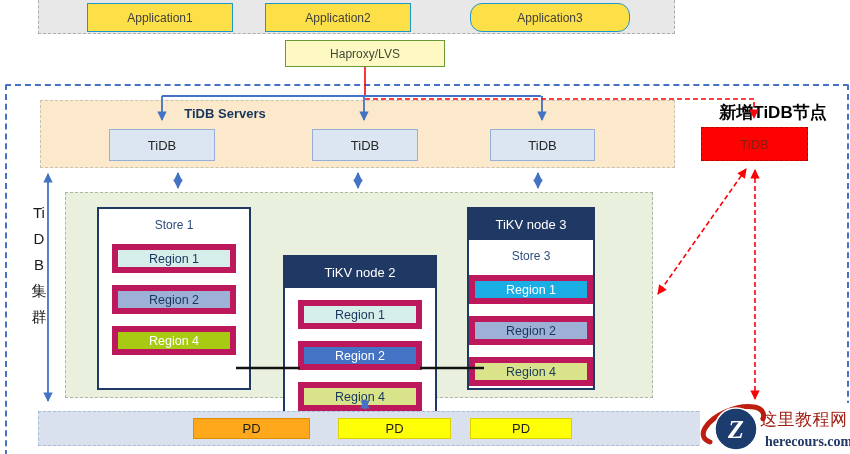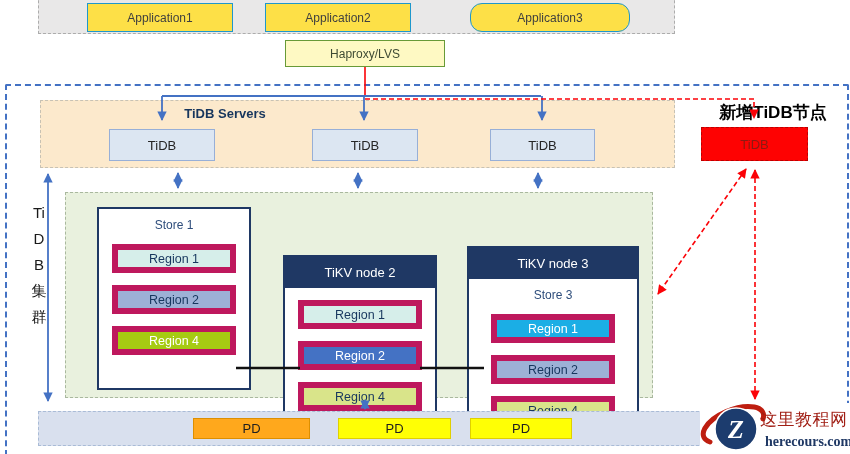--- a/index.html
+++ b/index.html
@@ -32,21 +32,21 @@
   .tb1{left:109px;width:106px;} .tb2{left:312px;width:106px;} .tb3{left:490px;width:105px;}
 
   
   .new-caption{left:697px;top:101px;width:152px;text-align:center;color:#000;font-size:17px;font-weight:bold;}
   .new-tidb{left:701px;top:127px;width:107px;height:34px;background:#FE0202;border:1px dashed #BB0000;
     color:#8C1A12;font-size:13px;display:flex;align-items:center;justify-content:center;}
 
   
   .tikv-band{left:65px;top:192px;width:588px;height:206px;background:#E9F1DE;border:1px dashed #A9B89E;}
   .tikv-node{top:207px;height:183px;background:#fff;border:2px solid #1F3864;}
-  .n1{left:97px;width:154px;} .n2{left:283px;width:154px;margin-top:48px;} .n3{left:467px;width:172px;margin-top:39px;}
+  .n1{left:97px;width:154px;} .n2{left:283px;width:154px;margin-top:48px;} .n3{left:467px;width:128px;}
   .tikv-head{height:31px;background:#1F3864;color:#fff;font-size:13px;display:flex;align-items:center;justify-content:center;}
   .store-label{margin-top:9px;text-align:center;color:#2E4D7B;font-size:12px;}
   .region{margin:0 auto;width:124px;height:29px;border:6px solid #be185d;border-radius:0;
     font-size:12.5px;display:flex;align-items:center;justify-content:center;color:#17375E;box-sizing:border-box;}
   .rg1{margin-top:12px;} .rg2{margin-top:12px;} .rg3{margin-top:12px;}
   .v-cyan-pale{background:#D6EEEA;}
   .v-slate-blue{background:#9DB1D6;}
   .v-lime-bright{background:#A6CB12;color:#fff;}
   .v-blue-bright{background:#4472C4;color:#fff;}
   .v-cyan-bright{background:#1BAEE5;color:#fff;}

